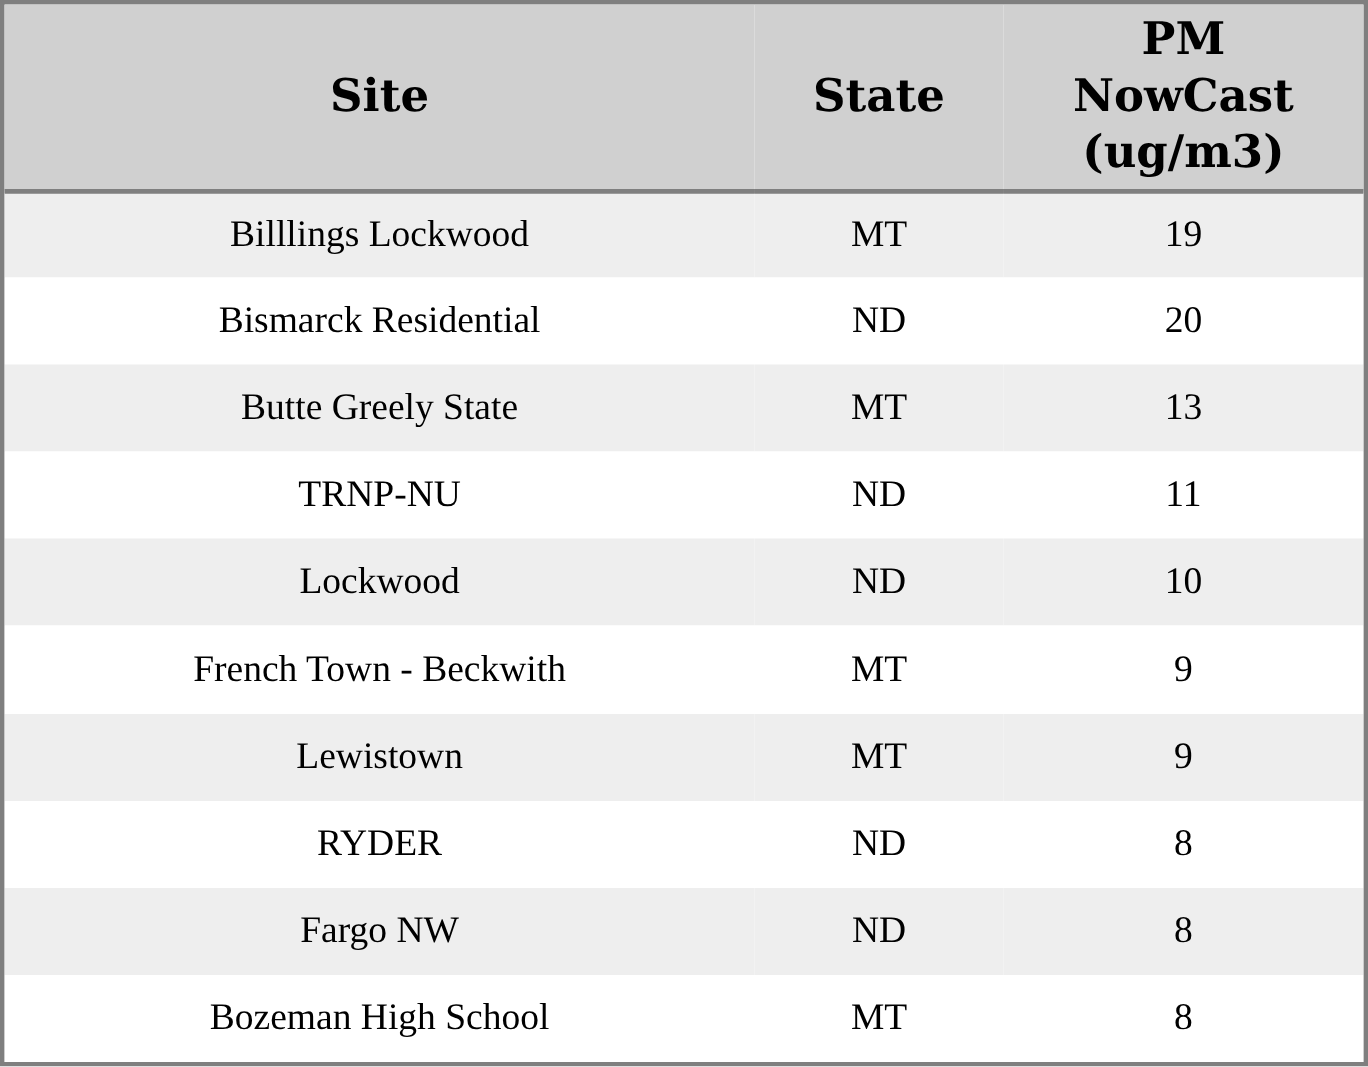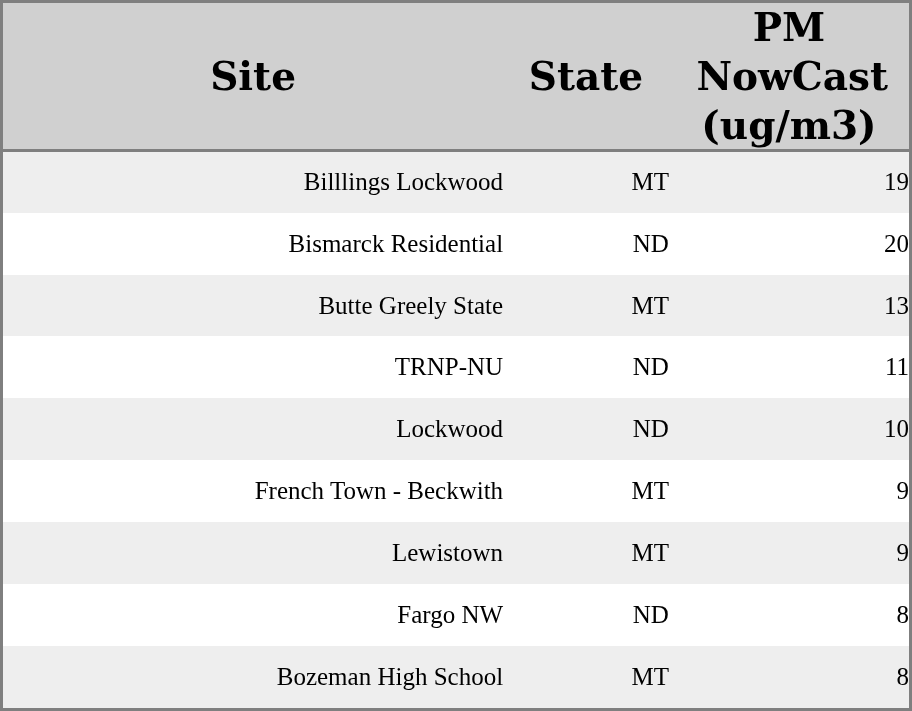--- a/index.html
+++ b/index.html
@@ -34,29 +34,29 @@
   col.c-state { width: 18.3%; }
   col.c-pm    { width: 26.5%; }
   thead th {
     background: var(--header-bg);
     border-bottom: 3px solid var(--border-color);
     height: 124px;
     text-align: center;
     vertical-align: middle;
     font-family: "DejaVu Serif", serif;
     font-weight: bold;
-    font-size: 39px;
+    font-size: 30px;
     line-height: 1.25;
     color: var(--text-color);
   }
   th .hdr-text { display: inline-block; }
   th.col-pm .hdr-text { max-width: 185px; }
   tbody td {
     height: 58px;
-    text-align: right;
+    text-align: center;
     vertical-align: middle;
     font-family: "Liberation Serif", serif;
     font-size: 25px;
     color: var(--text-color);
   }
   tbody tr:nth-child(odd)  { background: var(--row-alt-bg); }
   tbody tr:nth-child(even) { background: var(--row-bg); }
 </style>
 </head>
 <body>
@@ -111,20 +111,25 @@
           <td>French Town - Beckwith</td>
           <td>MT</td>
           <td>9</td>
         </tr>
         <tr>
           <td>Lewistown</td>
           <td>MT</td>
           <td>9</td>
         </tr>
         <tr>
+          <td>RYDER</td>
+          <td>ND</td>
+          <td>8</td>
+        </tr>
+        <tr>
           <td>Fargo NW</td>
           <td>ND</td>
           <td>8</td>
         </tr>
         <tr>
           <td>Bozeman High School</td>
           <td>MT</td>
           <td>8</td>
         </tr>
       </tbody>

